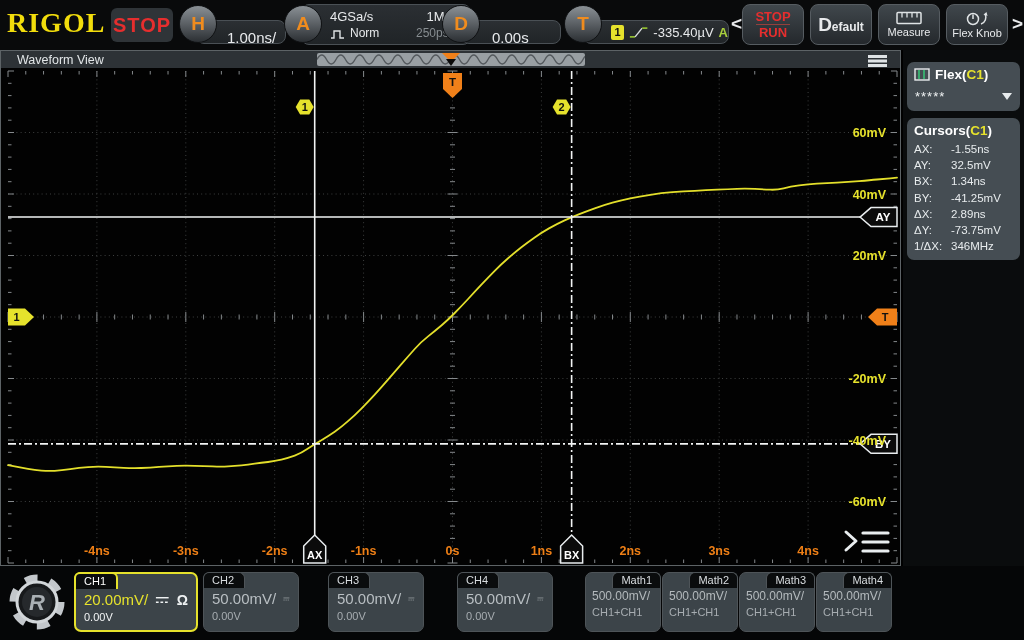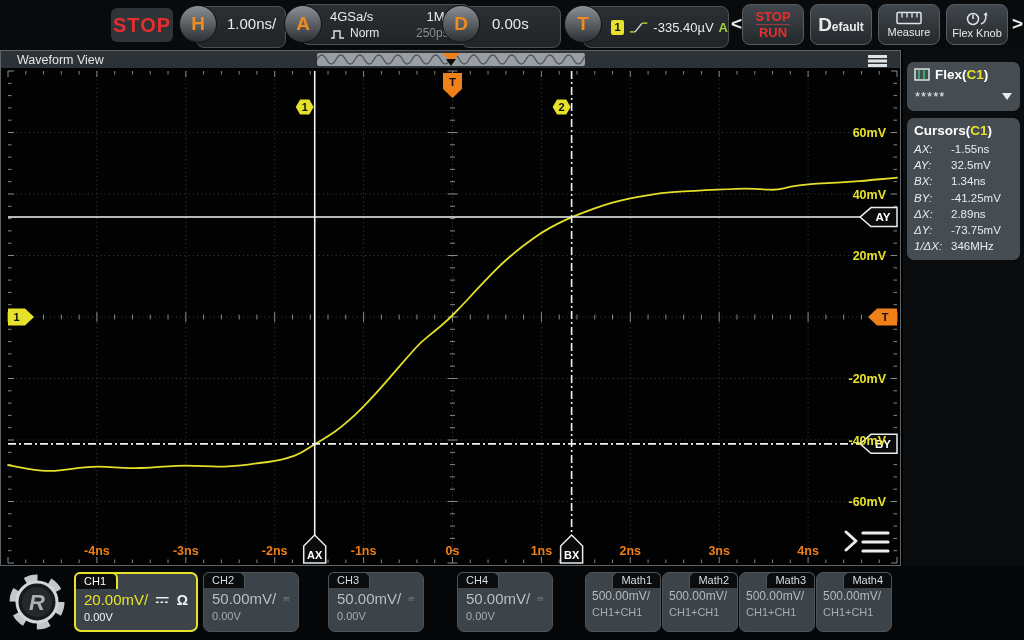--- a/index.html
+++ b/index.html
@@ -9,21 +9,21 @@
 
   
   .top-bar { position:absolute; left:0; top:0; width:1024px; height:50px; background:#090a0b; }
   .logo { position:absolute; left:7px; top:7px; font-family:"Liberation Serif", serif; font-weight:bold;
           font-size:28px; color:#f2dd0c; letter-spacing:1px; }
   .acq-state { position:absolute; left:111px; top:8px; width:62px; height:34px; background:#2f3438; border-radius:6px;
           color:#e62e2e; font-weight:bold; font-size:20px; letter-spacing:1px; display:flex; align-items:center; justify-content:center; }
   .knob { position:absolute; top:5px; width:38px; height:38px; border-radius:50%;
           background:linear-gradient(#8a9095,#2b2f33); border:1px solid #101214;
           color:#f08c1e; font-weight:bold; font-size:19px; display:flex; align-items:center; justify-content:center; z-index:2; }
-  .panel { position:absolute; top:6px; height:42px; background:linear-gradient(#2b2f33,#202427);
+  .panel { position:absolute; top:20px; height:24px; background:linear-gradient(#2b2f33,#202427);
           border:1px solid #4a5055; border-radius:8px; color:#e8eaec; z-index:1; }
   .panel-h { left:196px; width:90px; } .panel-h div { padding-left:30px; line-height:33px; font-size:15px; }
   .panel-a { left:301px; top:4px; width:170px; height:41px; padding:3px 8px 0 28px; }
   .panel-a .r { display:flex; justify-content:space-between; align-items:center; line-height:17px; }
   .panel-a .fs13 { font-size:13px; } .panel-a .dim { color:#878d91; font-size:12px; }
   .panel-a .norm { display:flex; align-items:center; gap:4px; font-size:12px; }
   .panel-d { left:461px; width:100px; } .panel-d div { padding-left:30px; line-height:33px; font-size:15px; }
   .panel-t { left:583px; width:146px; display:flex; align-items:center; gap:5px; padding-left:27px; }
   .src-badge { width:15px; height:15px; background:#e6e22c; border-radius:2px; color:#111; font-size:11px;
           font-weight:bold; display:flex; align-items:center; justify-content:center; }
@@ -54,21 +54,21 @@
   .side { position:absolute; left:903px; top:50px; width:121px; height:516px; background:#0a0c0d; padding:5px 4px; }
   .rhead { height:27px; background:#4a5257; border-radius:7px 7px 3px 3px; color:#eef1f2; font-size:15px;
           display:flex; align-items:center; justify-content:center; }
   .card { background:#454d53; border-radius:7px; margin-top:7px; padding:3px 5px 6px; }
   .tabrow { display:flex; align-items:center; gap:5px; padding:2px 2px 3px; font-size:13.5px; font-weight:bold; color:#fff; }
   .c1 { color:#e6e22c; }
   .valrow { display:flex; justify-content:space-between; align-items:center; color:#eef1f2; font-size:13px; padding:2px 3px 0; }
   .stars { letter-spacing:1px; }
   .caret { width:0; height:0; border:5.5px solid transparent; border-top:7px solid #e8ecee; margin-top:6px; }
   .crow { display:flex; font-size:11.5px; color:#e8ecee; line-height:16.2px; padding-left:2px; }
-  .ck { width:37px;font-style:italic; }
+  .ck { width:37px; }
   .card-rt { border:2px solid #2bd97c; background:#41494f; border-radius:8px; margin-top:7px; padding:2px 5px 4px; }
   .rt-val { font-size:16px; color:#fff; padding-left:2px; }
 
   
   .bbar { position:absolute; left:0; top:566px; width:1024px; height:74px; background:#050607; }
   .chcard { position:absolute; top:6px; height:60px; background:#3c4449; border:1px solid #4e5458; border-radius:7px; }
   .chtab { position:absolute; top:-1px; left:-1px; background:#0a0c0d; border:1px solid #4e5458; border-bottom:none;
           border-radius:6px 6px 0 0; font-size:11px; color:#d9dde0; padding:1px 10px 1px 8px; line-height:13px; }
   .chbody { padding:17px 8px 0; }
   .scalerow { display:flex; align-items:center; gap:7px; font-size:15px; color:#b9bfc3; }
@@ -89,20 +89,21 @@
   .lxi { font-style:italic; font-weight:bold; font-size:13px; }
   .clock .tm { font-size:14px; }
   .gearbox { position:absolute; left:8px; top:5px; }
 </style>
 </head>
 <body>
 
 <div class="screen">
 
   <div class="top-bar">
+    <div class="logo">RIGOL</div>
     <div class="acq-state">STOP</div>
 
     <div class="knob" style="left:179px">H</div>
     <div class="panel panel-h">
       <div>1.00ns/</div>
     </div>
 
     <div class="knob" style="left:284px">A</div>
     <div class="panel panel-a">
       <div class="r">

